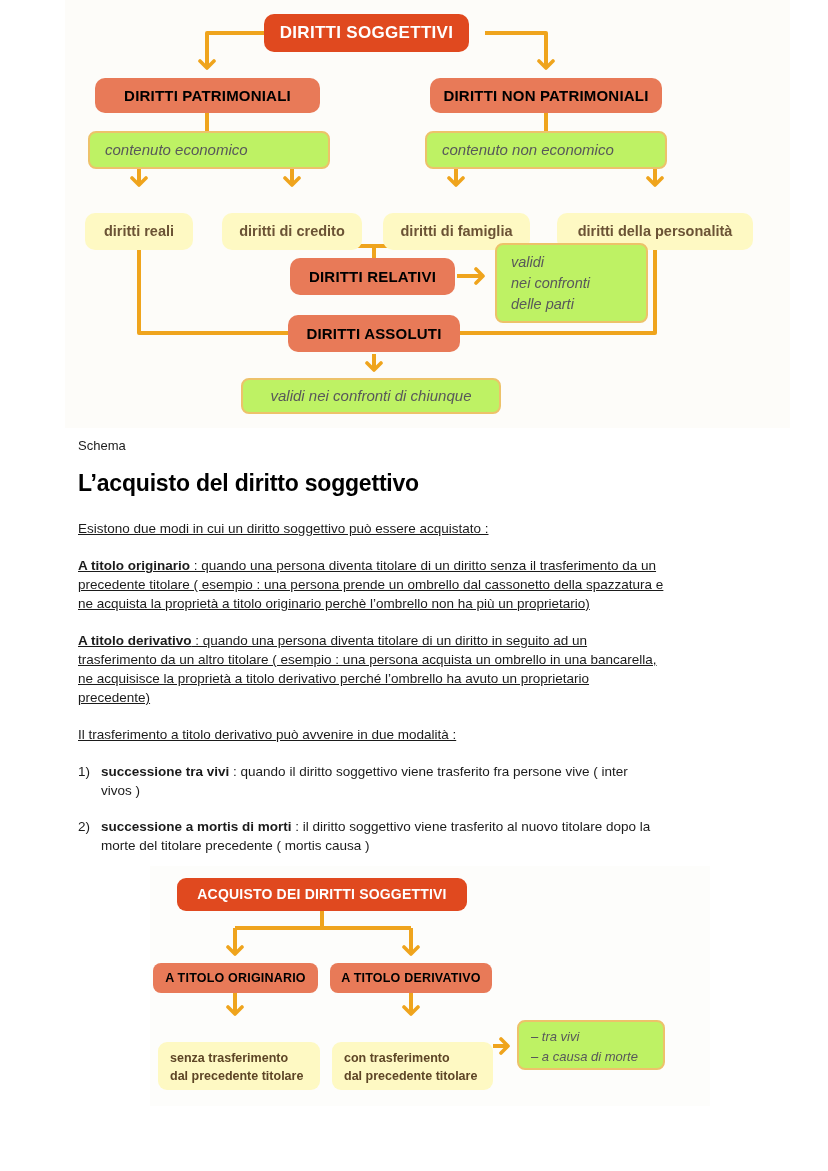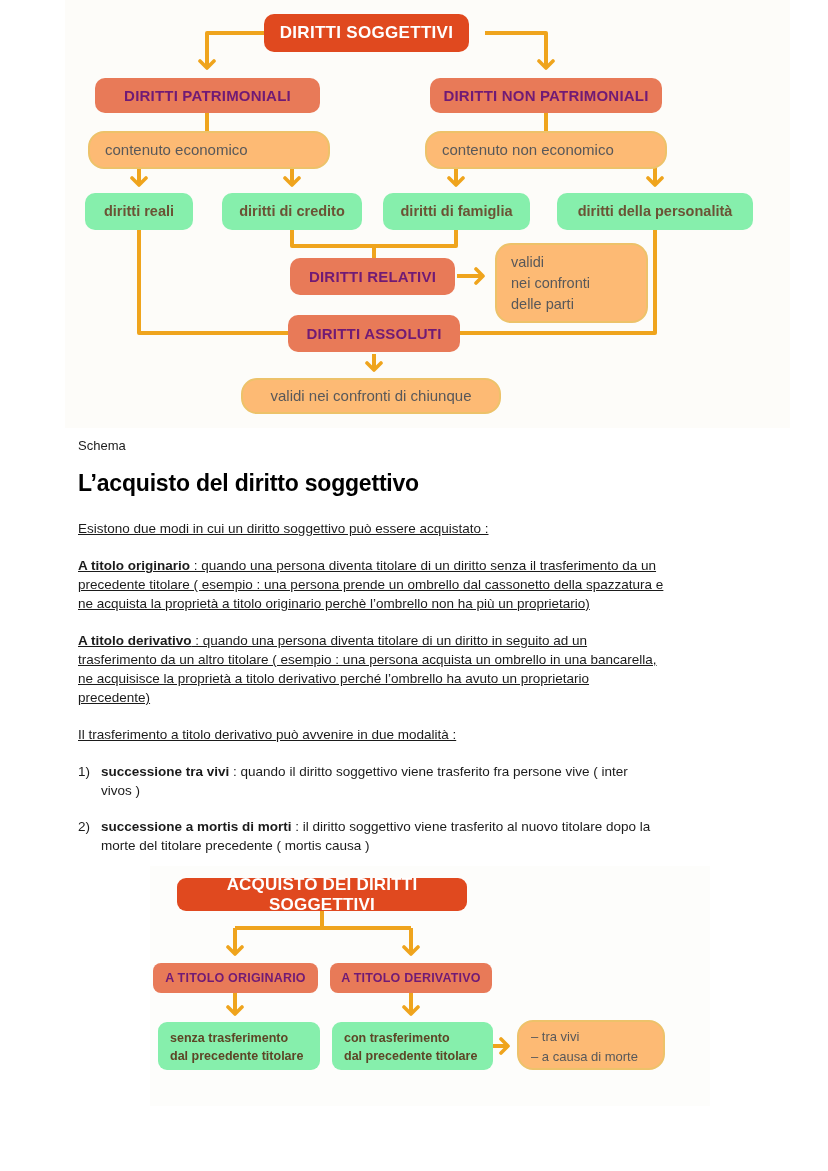--- a/index.html
+++ b/index.html
@@ -8,32 +8,32 @@
 
   
   .diagram{position:absolute;}
   .diagram1{left:65px;top:0;width:725px;height:428px;background:#fdfcf9;}
   .diagram2{left:150px;top:866px;width:560px;height:240px;background:#fdfdfb;}
   .wires{position:absolute;left:0;top:0;}
 
   .node{position:absolute;box-sizing:border-box;display:flex;align-items:center;justify-content:center;
         border-radius:10px;text-align:center;line-height:1.15;}
   .red{background:#e0491f;color:#ffffff;font-weight:800;letter-spacing:.3px;}
-  .salmon{background:#e87a58;color:#701a75;font-weight:800;letter-spacing:.2px;}
-  .tan{background:#86efac;color:#6b5335;font-weight:600;}
-  .outline{background:#fdba74;border:2px solid #edc26a;border-radius:16px;color:#58585a;}
+  .salmon{background:#e87a58;color:#000000;font-weight:800;letter-spacing:.2px;}
+  .tan{background:#fef9c3;color:#6b5335;font-weight:600;margin-top:20px;}
+  .outline{background:#bef264;border:2px solid #edc26a;border-radius:8px;color:#58585a;font-style:italic;}
   .leftpad{justify-content:flex-start;padding-left:15px;text-align:left;}
   .note{display:block;white-space:pre-line;text-align:left;}
 
   .d1-root{font-size:17px;}
   .d1-l2{font-size:15px;}
   .d1-white{font-size:15px;}
   .d1-tan{font-size:14.5px;}
   .d1-note{font-size:14.5px;line-height:21px;padding:7px 10px 0 14px;}
-  .d2-root{font-size:17px;letter-spacing:.2px;}
+  .d2-root{font-size:14px;letter-spacing:.2px;}
   .d2-salmon{font-size:12.5px;}
   .d2-tan{font-size:12.5px;font-weight:700;color:#5d4526;line-height:18px;padding:7px 8px 12px 12px;border-radius:9px;}
   .d2-note{font-size:13px;line-height:20px;padding:5px 8px 0 12px;}
 
   
   .article{position:absolute;left:78px;top:438px;width:707px;}
   .caption{font-size:13px;margin:0 0 17px;color:#1b1b1b;}
   .title{font-size:23px;font-weight:700;margin:0 0 22px;color:#000;letter-spacing:-.2px;}
   .body{font-size:13.5px;line-height:19px;margin:0 0 18px;white-space:pre-line;text-decoration:underline;}
   .body b{font-weight:700;}

